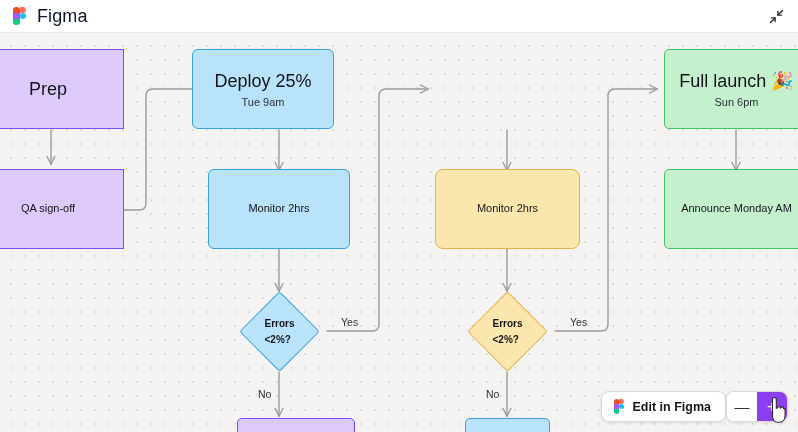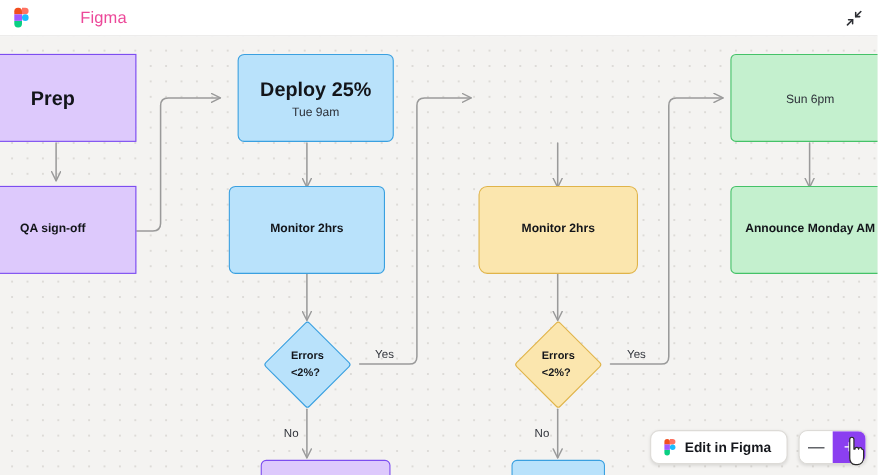--- a/index.html
+++ b/index.html
@@ -22,21 +22,21 @@
   .topbar-left { display: flex; align-items: center; gap: 11px; padding-left: 13px; }
   .figma-logo { width: 13px; height: 19px; position: relative; flex: 0 0 auto; }
   .figma-logo i {
     position: absolute; display: block;
   }
   .fg-a { left: 0;   top: 0;       width: 6.5px; height: 6.3px; background: #f24e1e; border-radius: 3.3px 3.3px 0 0; }
   .fg-b { left: 6.5px; top: 0;     width: 6.5px; height: 6.3px; background: #ff7262; border-radius: 0 3.3px 3.3px 0; }
   .fg-c { left: 0;   top: 6.3px;   width: 6.5px; height: 6.3px; background: #a259ff; }
   .fg-d { left: 6.5px; top: 6.3px; width: 6.5px; height: 6.3px; background: #1abcfe; border-radius: 50%; }
   .fg-e { left: 0;   top: 12.6px;  width: 6.5px; height: 6.4px; background: #0acf83; border-radius: 0 0 3.3px 3.3px; }
-  .app-title { font-size: 15px; color: #ec4899; letter-spacing: .1px; margin-left: 36px; }
+  .app-title { font-size: 18px; color: #0f172a; letter-spacing: .1px; }
 
   .collapse-btn {
     position: absolute; right: 11px; top: 50%; transform: translateY(-50%);
     width: 22px; height: 22px; display: flex; align-items: center; justify-content: center;
     border-radius: 4px; cursor: pointer; background: transparent;
   }
 
   
   .canvas {
     position: absolute; left: 0; top: 33px; width: 798px; height: 399px;
@@ -49,21 +49,21 @@
 
   
   .node {
     position: absolute;
     border: 1.6px solid;
     display: flex; flex-direction: column;
     align-items: center; justify-content: center;
     text-align: center;
     z-index: 6;
   }
-  .node .t-main { font-weight: bold; color: #13151a; line-height: 1.25; white-space: nowrap; }
+  .node .t-main { font-weight: normal; color: #13151a; line-height: 1.25; white-space: nowrap; }
   .node .t-sub  { color: #2c3038; margin-top: 3px; white-space: nowrap; }
 
   .n-purple { background: #ddc9fc; border-color: #7c4df0; }
   .n-blue   { background: #b9e2fb; border-color: #3aa0e0; }
   .n-amber  { background: #fbe6ae; border-color: #e0b44a; }
   .n-green  { background: #c4f0ce; border-color: #45c268; }
 
   .title-size  { font-size: 18px; }
   .label-size  { font-size: 11px; font-weight: bold; }
   .sub-size    { font-size: 11px; font-weight: normal; }
@@ -89,21 +89,21 @@
   
   .edge-label {
     position: absolute; font-size: 10.5px; color: #32353c; z-index: 7; white-space: nowrap;
   }
 
   svg.edges { position: absolute; left: 0; top: 0; width: 798px; height: 399px; z-index: 4; overflow: visible; }
 
   
   .bottom-bar {
     position: absolute; right: 10px; bottom: 10px;
-    display: flex; align-items: center; gap: 10px; z-index: 40;
+    display: flex; align-items: center; z-index: 40;
   }
   .edit-btn {
     display: flex; align-items: center; gap: 9px;
     height: 31px; padding: 0 14px 0 12px;
     background: #ffffff; border: 1px solid #dddbd7; border-radius: 8px;
     box-shadow: 0 1px 3px rgba(0,0,0,.10);
     font-size: 12.5px; font-weight: bold; color: #16181d; cursor: pointer;
   }
   .edit-btn .figma-logo { width: 10px; height: 15px; }
   .edit-btn .fg-a { width:5px;height:5px;border-radius:2.6px 2.6px 0 0; }
@@ -193,21 +193,21 @@
     </svg>
 
     <div class="node n-purple" style="left:-28px; top:16px; width:152px; height:80px;">
       <div class="t-main title-size">Prep</div>
     </div>
 
     <div class="node n-purple" style="left:-28px; top:136px; width:152px; height:80px;">
       <div class="t-main label-size">QA sign-off</div>
     </div>
 
-    <div class="node n-blue" style="left:216px; top:16px; width:142px; height:80px; border-radius:6px;">
+    <div class="node n-blue" style="left:192px; top:16px; width:142px; height:80px; border-radius:6px;">
       <div class="t-main title-size">Deploy 25%</div>
       <div class="t-sub sub-size">Tue 9am</div>
     </div>
 
     <div class="node n-blue" style="left:208px; top:136px; width:142px; height:80px; border-radius:6px;">
       <div class="t-main label-size">Monitor 2hrs</div>
     </div>
 
     <div class="diamond d-blue" style="left:251px; top:270px; width:57px; height:57px;">
       <span class="dshape"></span>
@@ -234,20 +234,21 @@
         <span>&lt;2%?</span>
       </span>
     </div>
 
     <div class="edge-label" style="left:570px; top:283px;">Yes</div>
     <div class="edge-label" style="left:486px; top:355px;">No</div>
 
     <div class="node n-blue" style="left:465px; top:385px; width:85px; height:60px; border-radius:5px;"></div>
 
     <div class="node n-green" style="left:664px; top:16px; width:145px; height:80px; border-radius:5px;">
+      <div class="t-main title-size">Full launch 🎉</div>
       <div class="t-sub sub-size">Sun 6pm</div>
     </div>
 
     <div class="node n-green" style="left:664px; top:136px; width:145px; height:80px; border-radius:5px;">
       <div class="t-main label-size">Announce Monday AM</div>
     </div>
 
   </div>
 
   <div class="bottom-bar">

